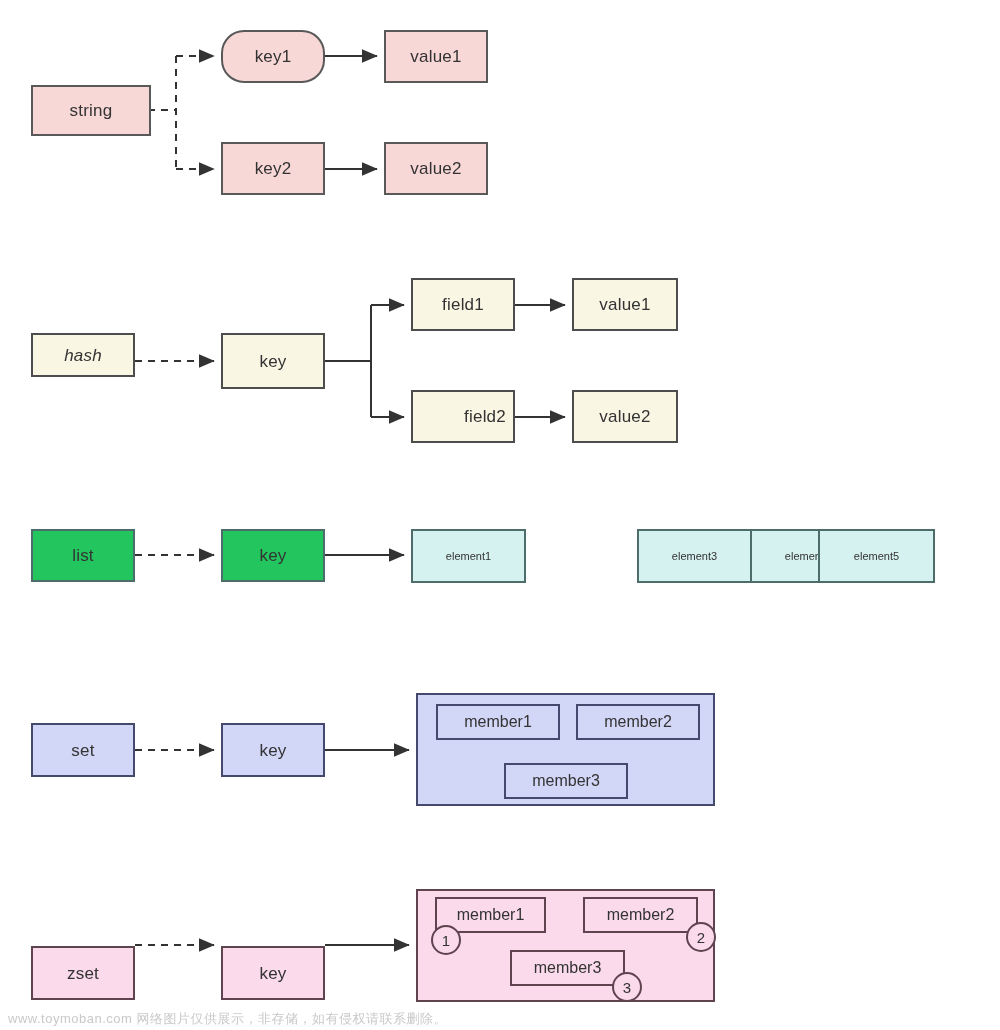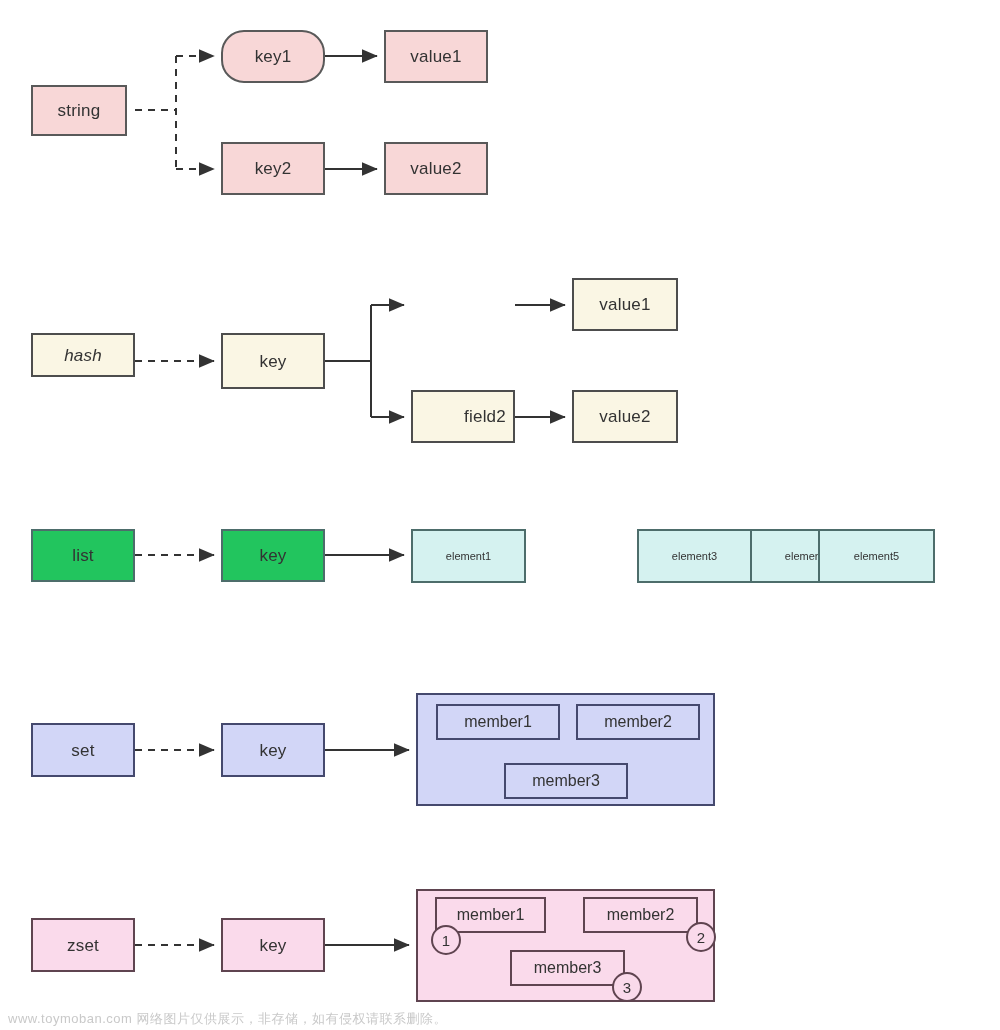--- a/index.html
+++ b/index.html
@@ -38,21 +38,21 @@
     font-size: 17px;
     line-height: 1;
     color: #333333;
     letter-spacing: .2px;
   }
   
   .pal-string { background: #f8d7d7; border-color: #595959; }
   .pal-hash   { background: #faf6e4; border-color: #4d4d4d; }
   .pal-list   { background: #22c55e; border-color: #4d6d6b; }
   .pal-set    { background: #d2d6f7; border-color: #45496e; }
-  .pal-zset   { background: #fadaeb; border-color: #5f4450; }
+  .pal-zset   { background: #fadaeb; border-color: #5f4450; margin-top: 28px; }
 
   .container-box {
     position: absolute;
     box-sizing: border-box;
     border: 2px solid #45496e;
     background: #d2d6f7;
   }
   .container-box.zset-box {
     border-color: #5f4450;
     background: #fadaeb;
@@ -148,41 +148,44 @@
     <path d="M135,555 L214,555" stroke="#333333" stroke-width="2" fill="none" stroke-dasharray="7,6" marker-end="url(#ah)"></path>
     <path d="M325,555 L404,555" stroke="#333333" stroke-width="2" fill="none" marker-end="url(#ah)"></path>
 
     <path d="M135,750 L214,750" stroke="#333333" stroke-width="2" fill="none" stroke-dasharray="7,6" marker-end="url(#ah)"></path>
     <path d="M325,750 L409,750" stroke="#333333" stroke-width="2" fill="none" marker-end="url(#ah)"></path>
 
     <path d="M135,945 L214,945" stroke="#333333" stroke-width="2" fill="none" stroke-dasharray="7,6" marker-end="url(#ah)"></path>
     <path d="M325,945 L409,945" stroke="#333333" stroke-width="2" fill="none" marker-end="url(#ah)"></path>
   </svg>
 
-  <div class="node pal-string" style="left:31px;top:85px;width:96px;height:51px;">
+  <div class="node pal-string" style="left:31px;top:85px;width:120px;height:51px;">
     <span>string</span>
   </div>
   <div class="node pal-string" style="left:221px;top:30px;width:104px;height:53px;border-radius:23px;">
     <span>key1</span>
   </div>
   <div class="node pal-string" style="left:384px;top:30px;width:104px;height:53px;">
     <span>value1</span>
   </div>
   <div class="node pal-string" style="left:221px;top:142px;width:104px;height:53px;">
     <span>key2</span>
   </div>
   <div class="node pal-string" style="left:384px;top:142px;width:104px;height:53px;">
     <span>value2</span>
   </div>
 
   <div class="node pal-hash" style="left:31px;top:333px;width:104px;height:44px;font-style:italic;">
     <span>hash</span>
   </div>
   <div class="node pal-hash" style="left:221px;top:333px;width:104px;height:56px;">
     <span>key</span>
+  </div>
+  <div class="node pal-hash" style="left:411px;top:278px;width:104px;height:53px;">
+    <span>field1</span>
   </div>
   <div class="node pal-hash" style="left:572px;top:278px;width:106px;height:53px;">
     <span>value1</span>
   </div>
   <div class="node pal-hash" style="left:411px;top:390px;width:104px;height:53px;padding-left:44px;">
     <span>field2</span>
   </div>
   <div class="node pal-hash" style="left:572px;top:390px;width:106px;height:53px;">
     <span>value2</span>
   </div>

